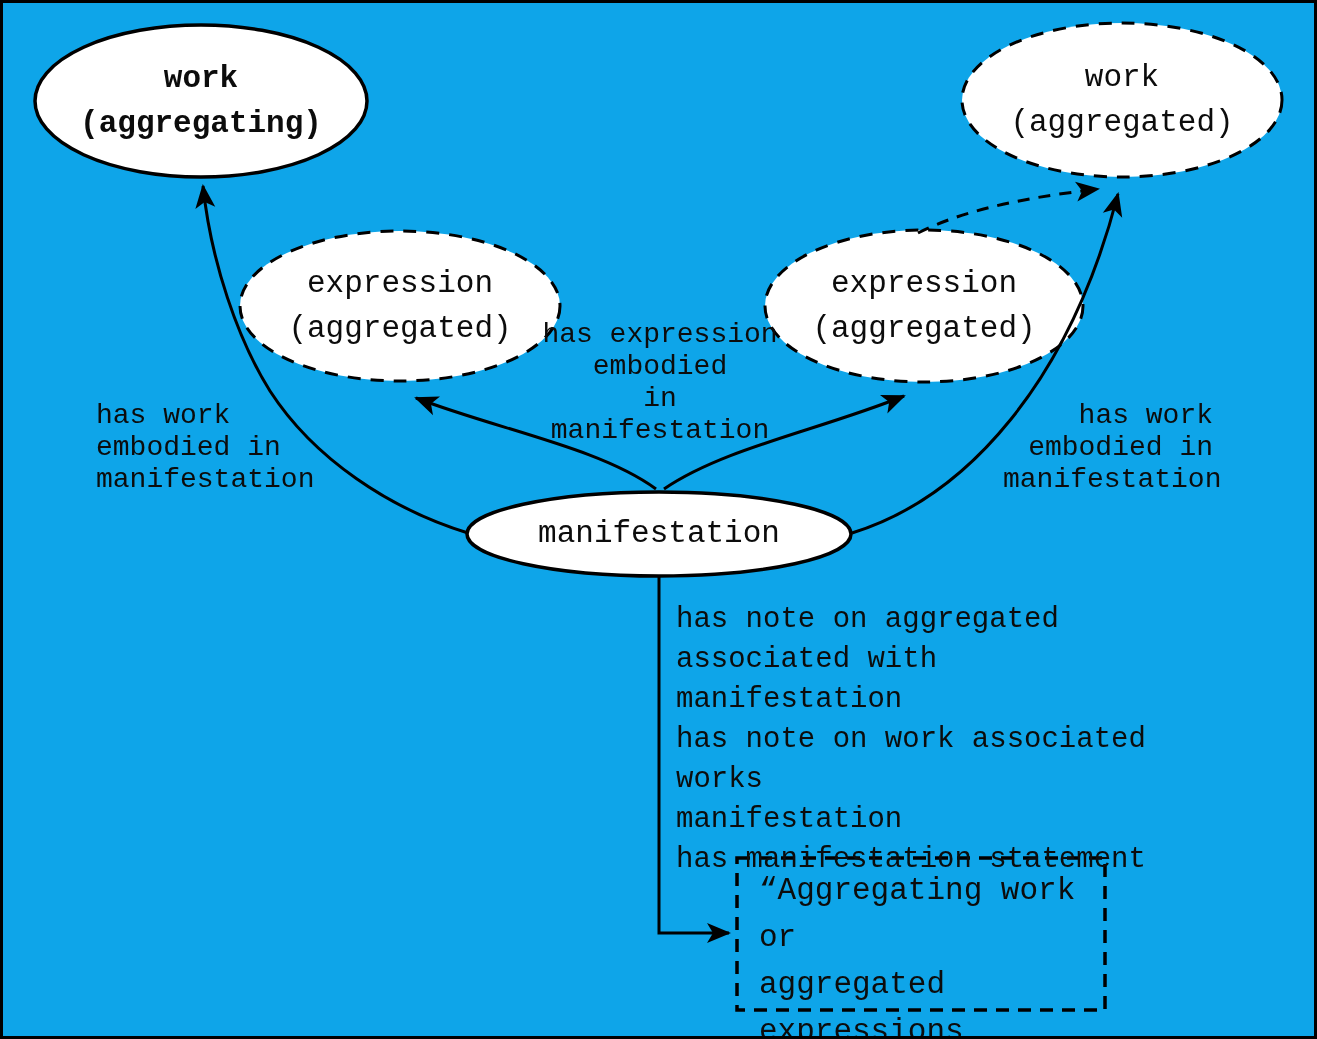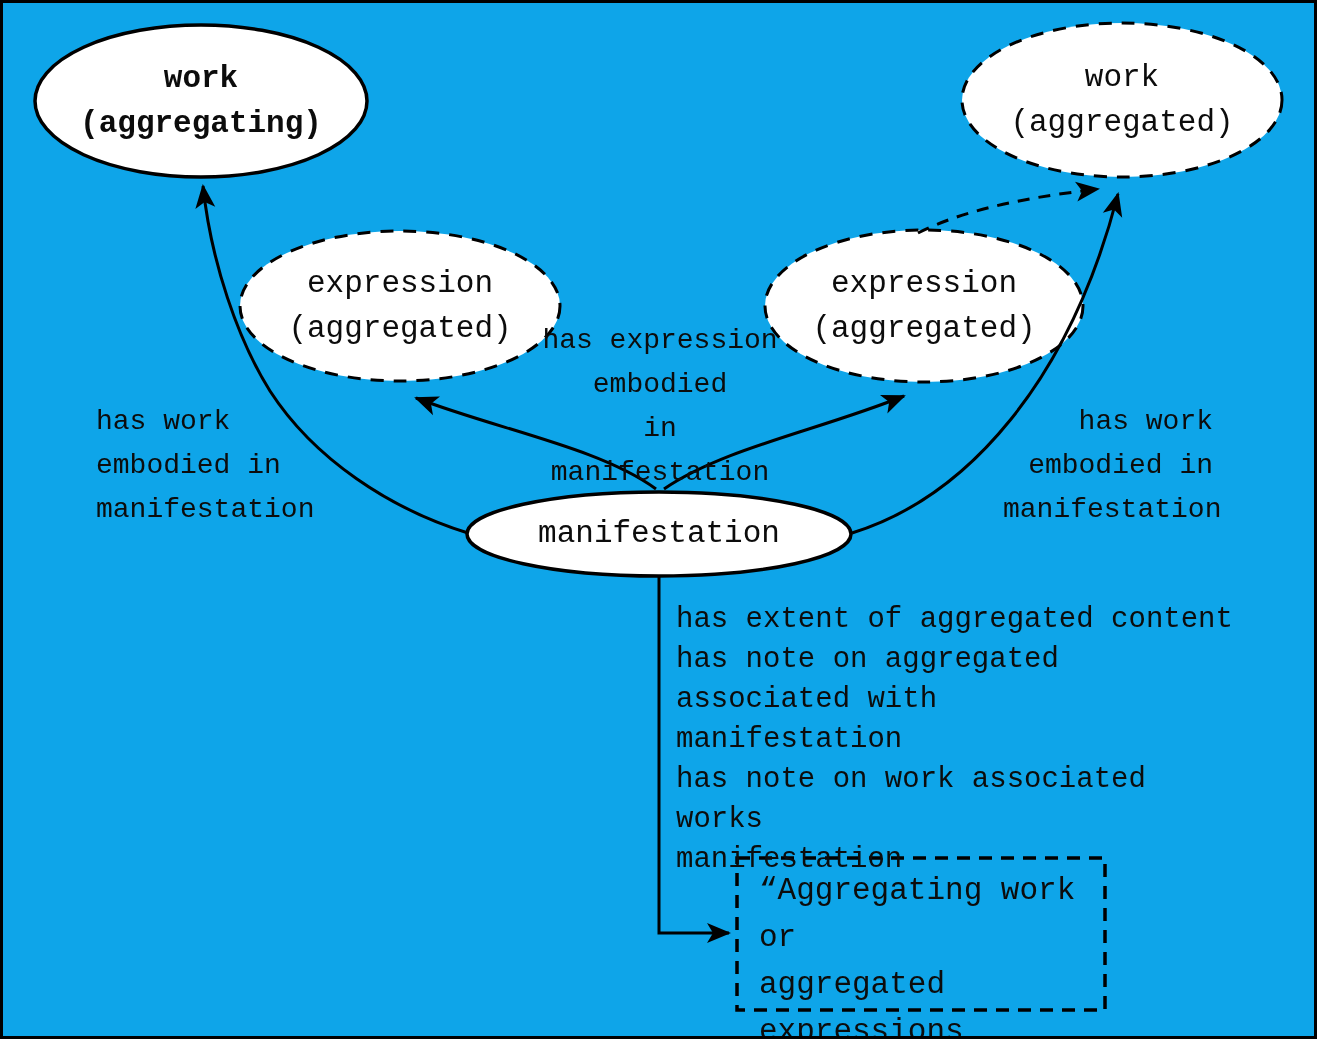--- a/index.html
+++ b/index.html
@@ -10,21 +10,21 @@
     border:3px solid #000;
     box-sizing:border-box;
     overflow:hidden;
     font-family:Liberation Mono, monospace;
     color:#0c0c0c;
   }
   .stage svg{position:absolute;left:0;top:0;}
   .txt{
     position:absolute;
     white-space:pre-line;
-    line-height:44px;
+    line-height:32px;
     font-size:28px;
     color:#0c0c0c;
   }
   .node-label{
     text-align:center;
     font-size:31px;
     line-height:45px;
   }
   .node-label.bold{font-weight:bold;}
   .single{line-height:38px;}
@@ -88,24 +88,24 @@
 
   <div class="txt align-center" style="left:527px;top:316px;width:260px;">has expression
 embodied
 in manifestation</div>
 
   <div class="txt align-right" style="left:1000px;top:397px;width:210px;">has work
 embodied in
 manifestation</div>
 
   <div class="props">
-    <div>has extent of aggregated content</div>
     <div>has note on aggregated associated with
 manifestation</div>
     <div>has note on work associated works
 manifestation</div>
+    <div>has manifestation statement</div>
   </div>
 
   <div class="txt quote-text" style="left:756px;top:864px;width:340px;">“Aggregating work or
 aggregated expressions
 or works”</div>
 
 </div>
 
 </body></html>

